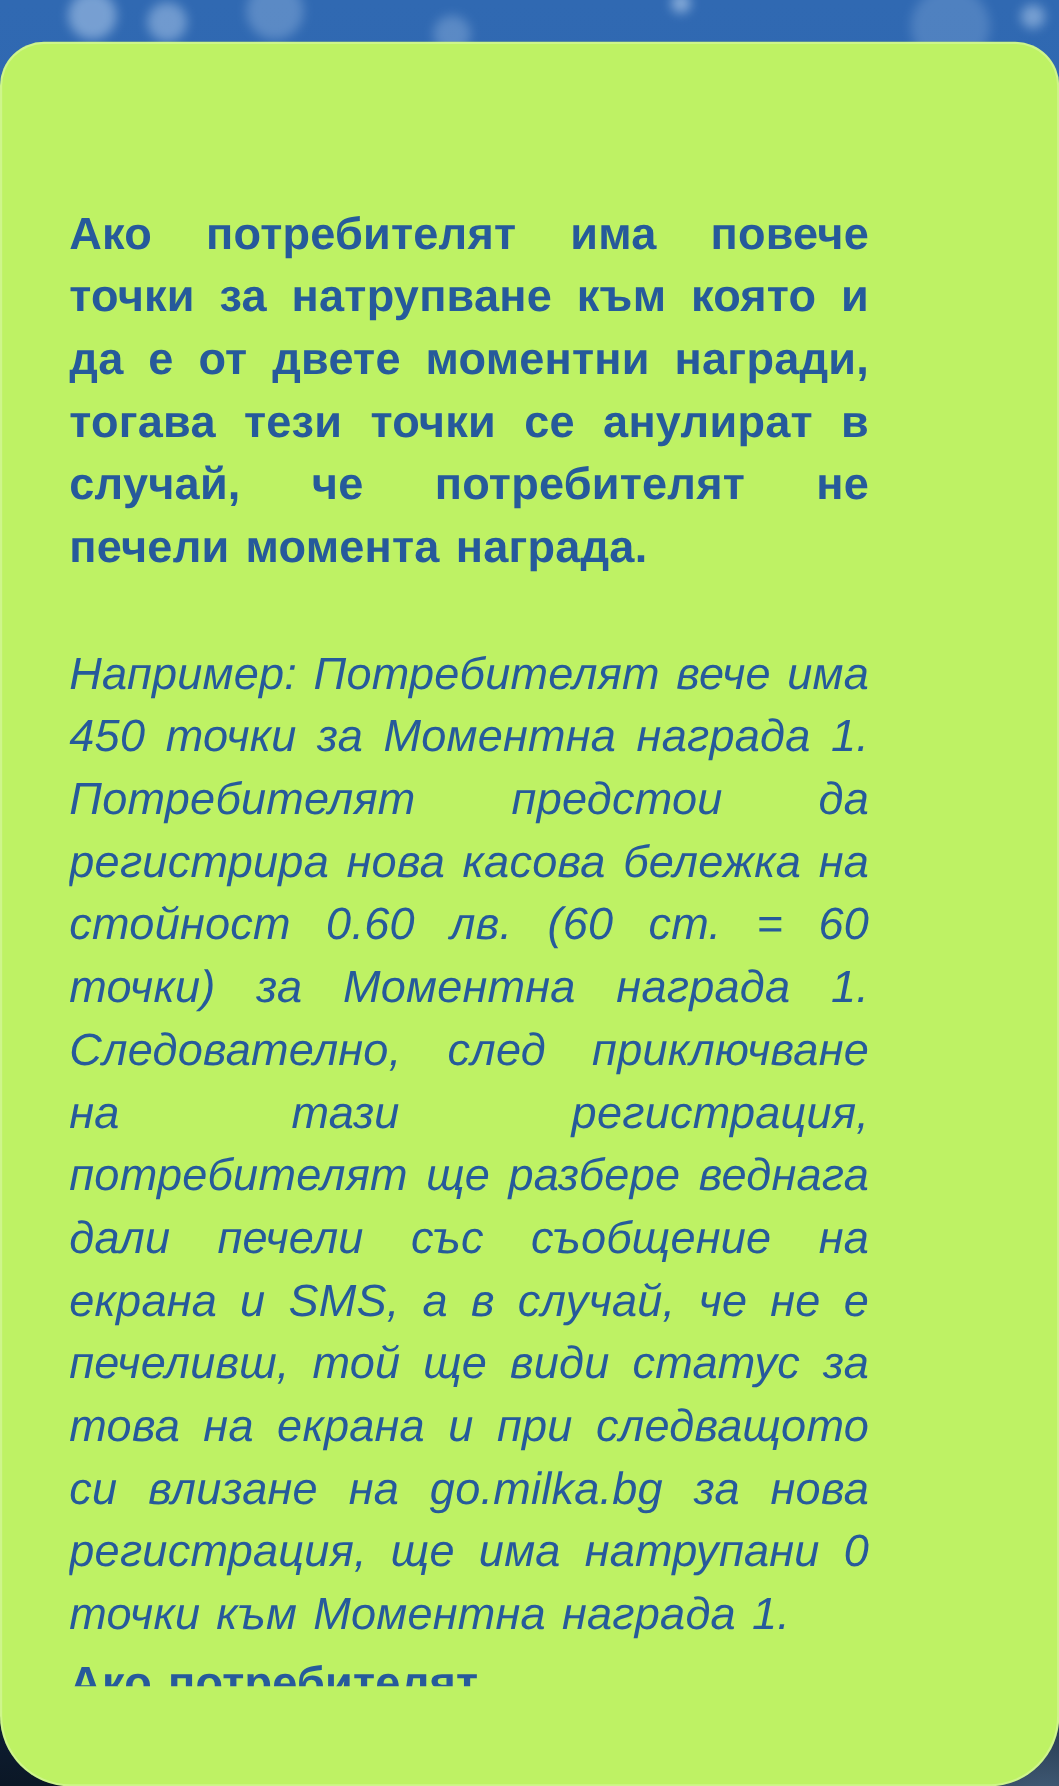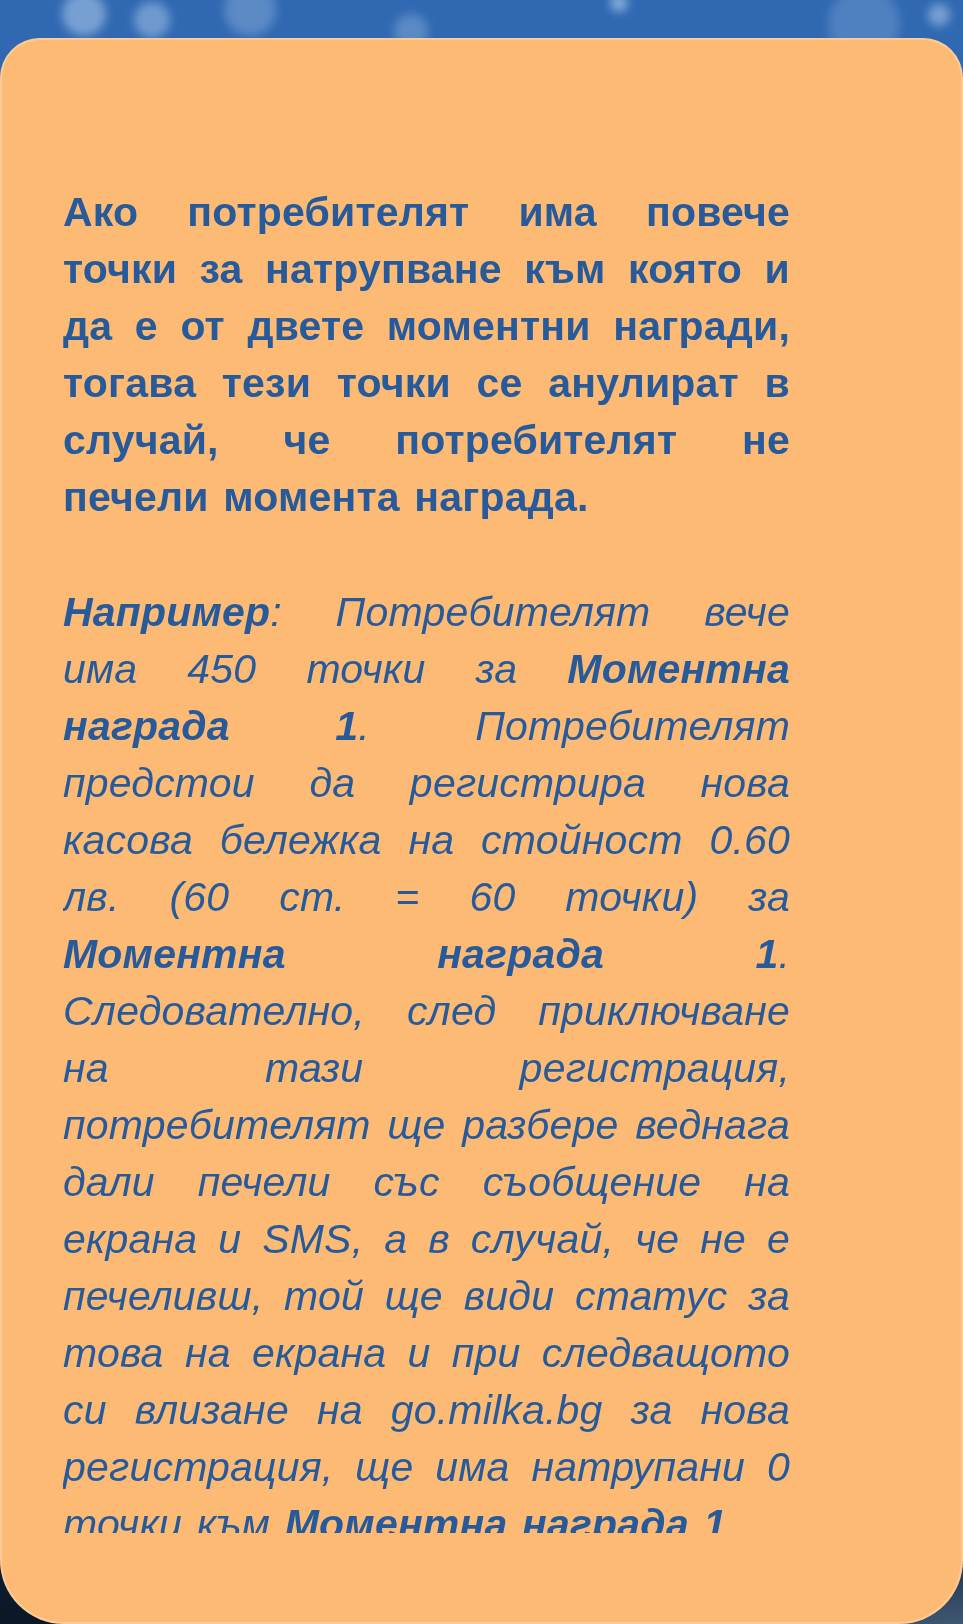--- a/index.html
+++ b/index.html
@@ -18,21 +18,21 @@
   .b1{left:62px;top:-8px;width:44px;height:44px;opacity:.5;}
   .b2{left:134px;top:2px;width:36px;height:36px;opacity:.45;}
   .b3{left:224px;top:-16px;width:52px;height:52px;opacity:.3;}
   .b4{left:394px;top:14px;width:34px;height:34px;opacity:.3;}
   .b5{left:610px;top:-6px;width:18px;height:18px;opacity:.6;}
   .b6{left:828px;top:-12px;width:72px;height:72px;opacity:.22;}
   .b7{left:928px;top:4px;width:22px;height:22px;opacity:.5;}
   
   .card{
     position:absolute;left:0;right:0;top:38px;bottom:0;
-    background:#fdba74;
+    background:#bef264;
     border-radius:40px 40px 64px 64px;
     box-shadow:0 0 0 2px rgba(255,255,255,.25) inset;
   }
   
   .text-viewport{
     position:absolute;left:63px;top:128px;width:727px;bottom:91px;
     overflow:hidden;
   }
   .text-viewport .inner{padding-top:18px;}
   p{margin:0;}
@@ -41,21 +41,21 @@
     color:#265a9b;text-align:justify;text-align-last:left;
     letter-spacing:.2px;word-spacing:3px;
     margin-bottom:58px;
   }
   .para2{
     font-size:41px;line-height:57px;font-weight:400;font-style:italic;
     color:#265a9b;text-align:justify;text-align-last:left;
     letter-spacing:.2px;word-spacing:3px;
   }
   .para2 .italic{font-style:italic;font-weight:400;}
-  .para2 .bold-italic{font-style:italic;font-weight:700;}
+  .para2 .bold-italic{font-style:italic;font-weight:400;}
   .para2 a.italic-link{
     font-style:italic;color:#265a9b;
     text-decoration-thickness:3px;text-underline-offset:7px;
   }
   
   .clipped-line{
     position:absolute;left:0;bottom:-26px;white-space:nowrap;
     font-size:41px;line-height:57px;font-weight:700;color:#265a9b;
     letter-spacing:.2px;word-spacing:3px;
   }
@@ -81,20 +81,21 @@
   <span class="bokeh b6"></span>
   <span class="bokeh b7"></span>
 </div>
 
 <div class="card">
   <div class="text-viewport">
     <div class="inner">
       <p class="para1">Ако потребителят има повече точки за натрупване към която и да е от двете моментни награди, тогава тези точки се анулират в случай, че потребителят не печели момента награда.</p>
       <p class="para2"><span class="bold-italic">Например</span><span class="italic">: Потребителят вече има 450 точки за </span><span class="bold-italic">Моментна награда 1</span><span class="italic">. Потребителят предстои да регистрира нова касова бележка на стойност 0.60 лв. (60 ст. = 60 точки) за </span><span class="bold-italic">Моментна награда 1</span><span class="italic">. Следователно, след приключване на тази регистрация, потребителят ще разбере веднага дали печели със съобщение на екрана и SMS, а в случай, че не е печеливш, той ще види статус за това на екрана и при следващото си влизане на </span><a class="italic-link">go.milka.bg</a><span class="italic"> за нова регистрация, ще има натрупани 0 точки към </span><span class="bold-italic">Моментна награда 1</span><span class="italic">.</span></p>
     </div>
+    <div class="clipped-line">Ако потребителят</div>
   </div>
 </div>
 
 <button class="scroll-btn btn-up">
   <span class="tri"></span>
 </button>
 <button class="scroll-btn btn-down">
   <span class="tri"></span>
 </button>
 

